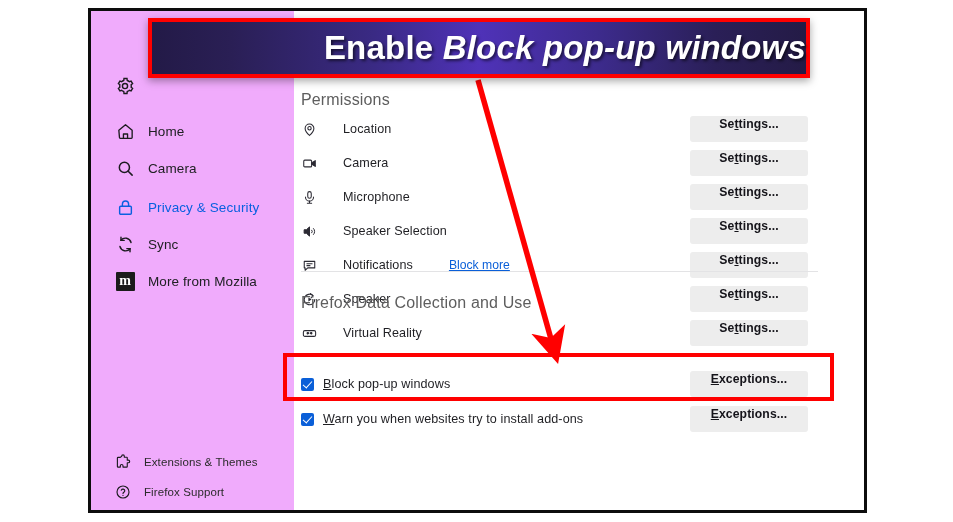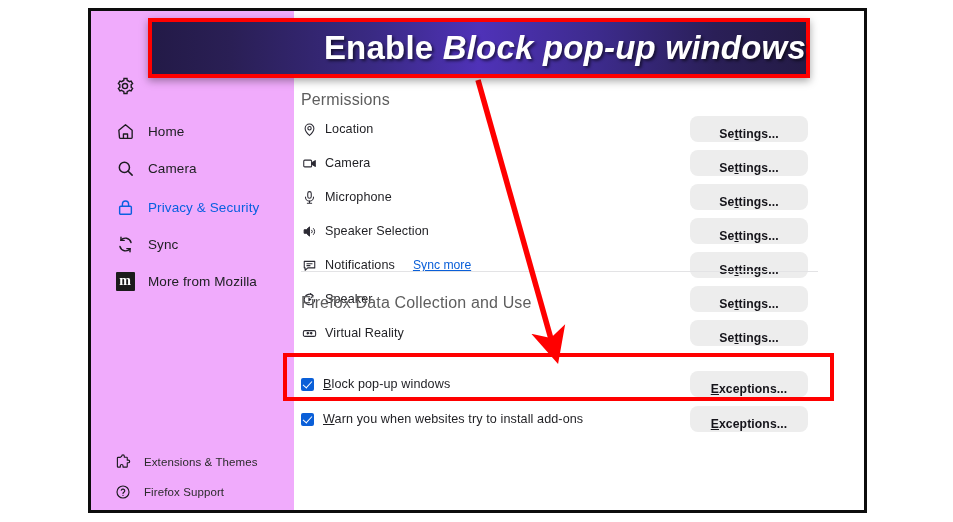--- a/index.html
+++ b/index.html
@@ -105,21 +105,21 @@
   .perm-row {
     position: absolute;
     left: 7px;
     width: 525px;
     height: 28px;
   }
   .perm-left {
     position: absolute;
     left: 0; top: 50%;
     transform: translateY(-50%);
-    display: flex; align-items: center; gap: 8px;
+    display: flex; align-items: center; gap: 26px;
     white-space: nowrap;
   }
   .perm-ico {
     width: 16px; height: 16px;
     flex: 0 0 16px;
     display: flex; align-items: center; justify-content: center;
     color: #2b2a33;
   }
   .perm-ico svg { display: block; }
   .perm-lbl {
@@ -136,28 +136,28 @@
   }
 
   .btn {
     position: absolute;
     right: 18px;
     top: 50%;
     transform: translateY(-50%);
     width: 118px; height: 26px;
     background: #ededed;
     border: none;
-    border-radius: 8px;
+    border-radius: 3px;
     font-family: "Liberation Sans", sans-serif;
     font-size: 12.2px;
     font-weight: 700;
     color: #15141a;
     letter-spacing: .1px;
     cursor: pointer;
-    display: flex; align-items: flex-end; justify-content: center;
+    display: flex; align-items: flex-start; justify-content: center;
   }
   .btn .ak { text-decoration: underline; }
 
   
   .check-row {
     position: absolute;
     left: 7px;
     width: 525px;
     height: 30px;
   }
@@ -420,21 +420,21 @@
 
       <div class="perm-row" style="top:240px">
         <div class="perm-left">
           <span class="perm-ico">
             <svg width="15" height="15" viewBox="0 0 24 24" fill="none" stroke="currentColor" stroke-width="1.7" stroke-linejoin="round">
               <path d="M3.6 5.4h16.8v10.4H9.2l-4.2 3.8v-3.8H3.6z"></path>
               <path d="M7.2 9.2h9.6M7.2 12.2h6.2"></path>
             </svg>
           </span>
           <span class="perm-lbl">Notifications</span>
-          <a class="learn-more">Sync more</a>
+          <a class="learn-more">Block more</a>
         </div>
         <button class="btn">
             <span>Se</span>
             <span class="ak">t</span>
             <span>tings...</span>
           </button>
       </div>
 
       <div class="perm-row" style="top:274px">
         <div class="perm-left">

